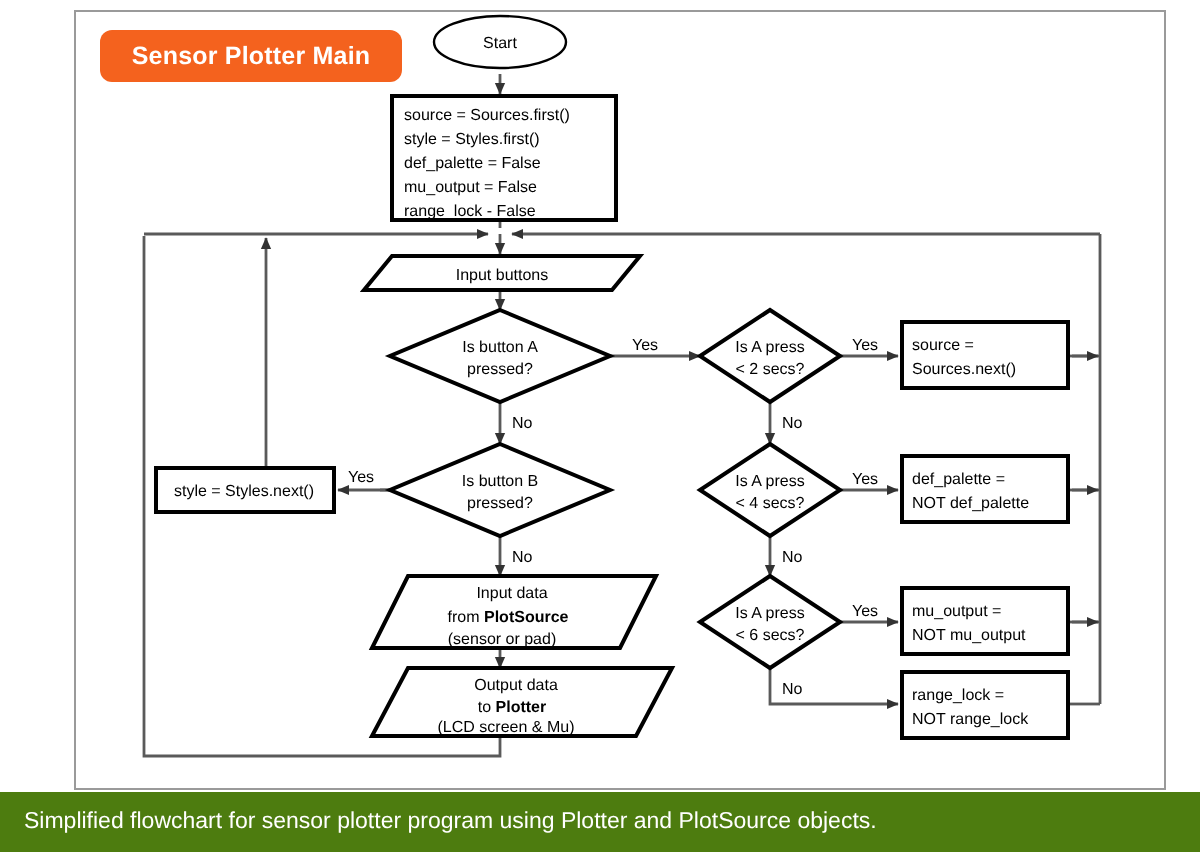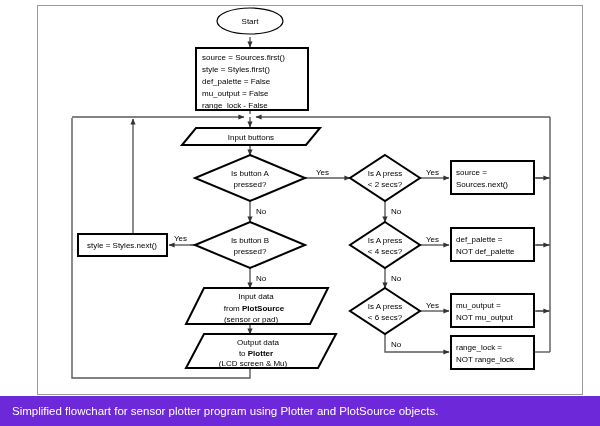--- a/index.html
+++ b/index.html
@@ -14,38 +14,39 @@
   .badge{position:absolute;left:50px;top:15px;width:151px;height:26px;
          background:#f4621e;border-radius:6px;color:#ffffff;
          font-size:12.5px;font-weight:bold;letter-spacing:.1px;
          display:flex;align-items:center;justify-content:center;}
 
   
   #chart{position:absolute;left:0;top:0;width:600px;height:395px;}
 
   
   .caption{position:absolute;left:0;top:396px;width:600px;height:30px;
-           background:#6d28d9;color:#ffffff;font-size:11.5px;
+           background:#4d7c0f;color:#ffffff;font-size:11.5px;
            display:flex;align-items:center;padding-left:12px;box-sizing:border-box;}
 
   svg text{font-family:"Liberation Sans",sans-serif;fill:#000000;}
   .nodetxt{font-size:8px;}
   .lbl{font-size:8px;}
   .bold{font-weight:bold;}
   .shape{fill:#ffffff;stroke:#000000;stroke-width:2;}
   .shapethin{fill:#ffffff;stroke:#000000;stroke-width:1.2;}
   .line{stroke:#5a5a5a;stroke-width:1.4;fill:none;}
 </style>
 </head>
 <body>
 
 <div id="root">
 
   <div class="frame"></div>
 
+  <div class="badge">Sensor Plotter Main</div>
 
   <svg id="chart" viewBox="0 0 600 395">
     <defs>
       <marker id="ah" markerWidth="7" markerHeight="7" refX="5.6" refY="3" orient="auto" markerUnits="userSpaceOnUse">
         <path d="M0,0.4 L6,3 L0,5.6 z" fill="#333333"></path>
       </marker>
     </defs>
 
     <g>
 

